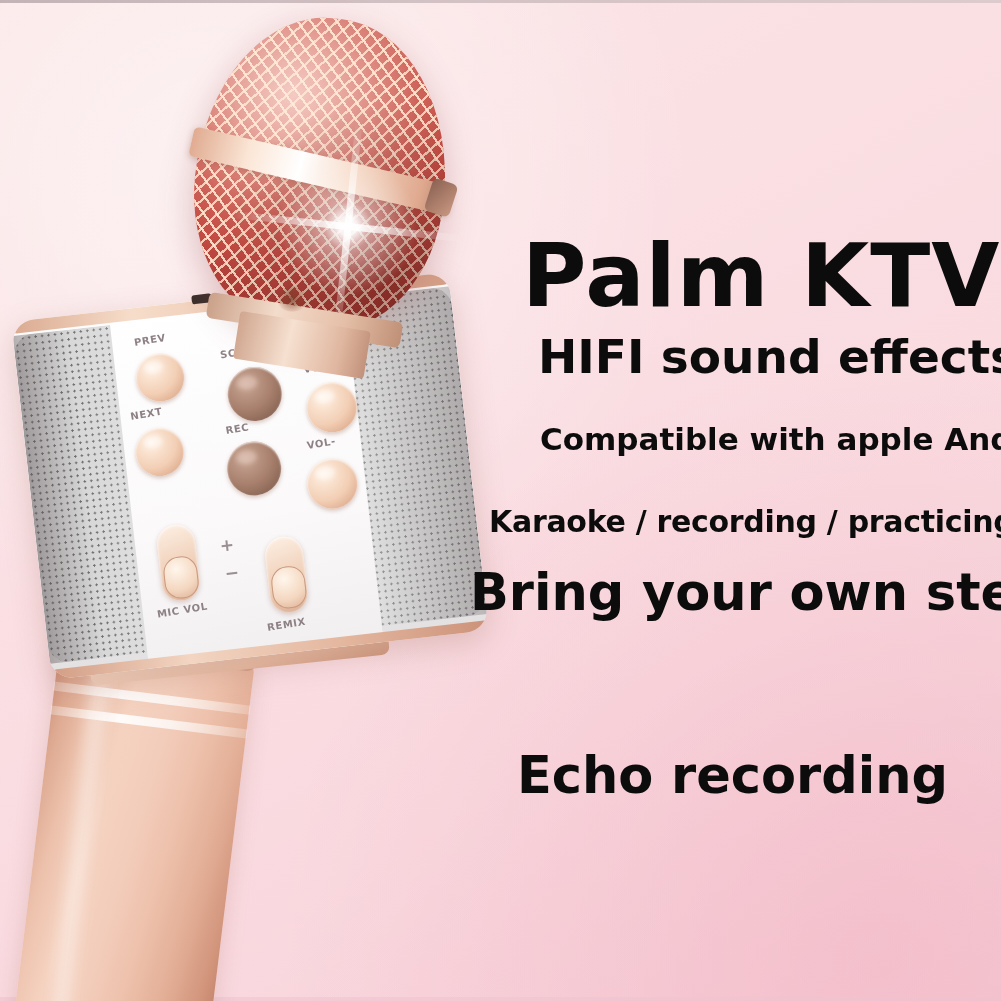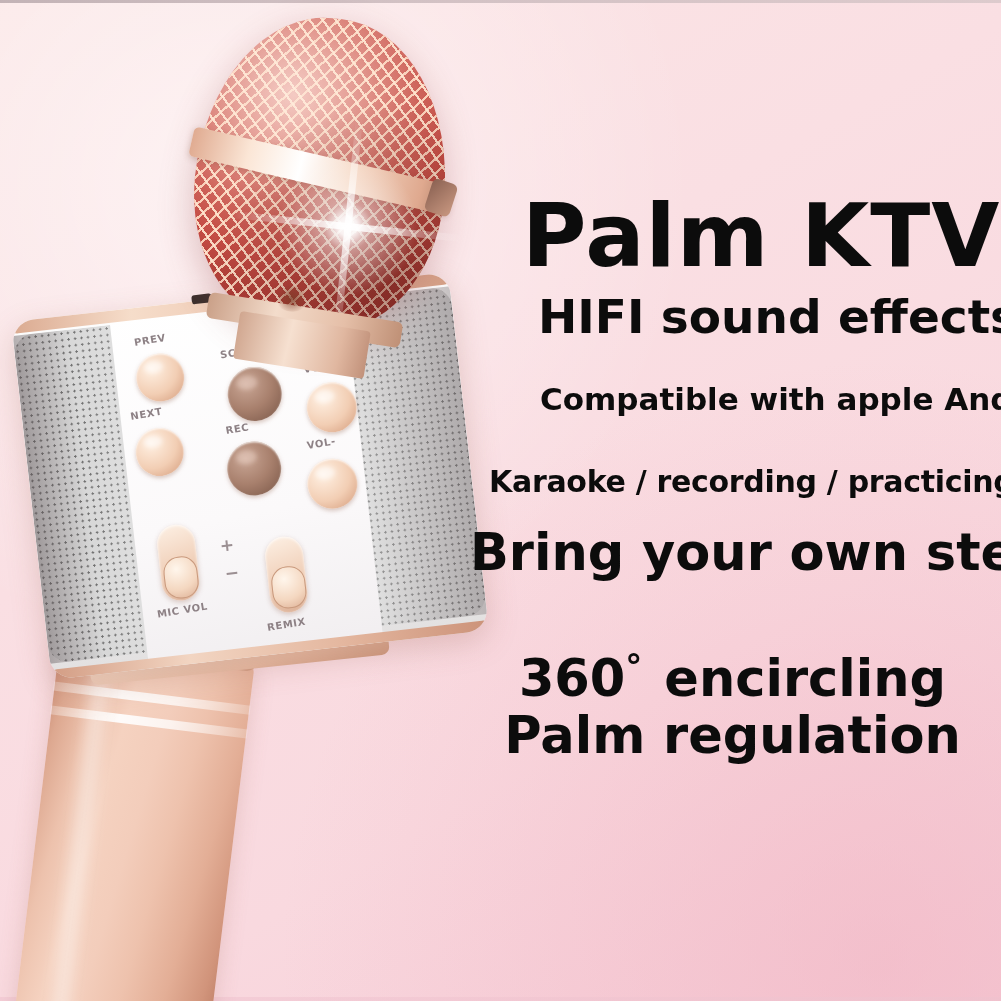--- a/index.html
+++ b/index.html
@@ -16,21 +16,21 @@
       radial-gradient(circle at 88% 96%, rgba(240,178,193,0.55) 0%, rgba(240,178,193,0) 46%),
       linear-gradient(150deg,#fbe6e6 0%,#fadfe3 38%,#f9d9df 68%,#f6cdd7 100%);
   }
   .topline{position:absolute;left:0;top:0;width:1001px;height:3px;
     background:linear-gradient(90deg,#b9a9ad,#cbbabd 40%,#d8c7c9);opacity:.85;}
   .botline{position:absolute;left:0;bottom:0;width:1001px;height:4px;
     background:linear-gradient(90deg,#f2c9d4,#efc2ce);opacity:.7;}
 
   
   .copy{position:absolute;left:470px;top:160px;width:525px;height:640px;}
-  .line{color:#0c0c0c;white-space:nowrap;line-height:1;letter-spacing:0px;}
+  .line{color:#0c0c0c;white-space:nowrap;line-height:1;letter-spacing:0px;margin-top:40px;}
   .l-title{font-size:88px;font-weight:bold;letter-spacing:1px;
            position:absolute;left:52px;top:32px;}
   .l-sub  {font-size:47px;font-weight:bold;position:absolute;left:68px;top:133px;}
   .l-compat{font-size:31px;font-weight:bold;position:absolute;left:70px;top:224px;}
   .l-uses {font-size:30px;font-weight:bold;position:absolute;left:19px;top:307px;letter-spacing:-0.3px;}
   .l-big  {font-size:51px;font-weight:bold;position:absolute;text-align:center;width:525px;left:0;}
   .l-big1 {top:367px;}
   .l-big2 {top:428px;}
   .l-big3 {top:489px;}
   .l-big4 {top:550px;}
@@ -295,17 +295,16 @@
     </div>
   </div>
 
   <div class="copy">
     <div class="line l-title">Palm KTV</div>
     <div class="line l-sub">HIFI sound effects</div>
     <div class="line l-compat">Compatible with apple Android</div>
     <div class="line l-uses">Karaoke / recording / practicing / listening</div>
 
     <div class="line l-big l-big1">Bring your own stereo</div>
-    <div class="line l-big l-big3"><span>360</span><span class="deg">°</span><span class="gap"></span><span>encircling</span></div>
-    <div class="line l-big l-big4">Palm regulation</div>
+    <div class="line l-big l-big4">Echo recording</div>
   </div>
 
 </div>
 
 </body></html>

